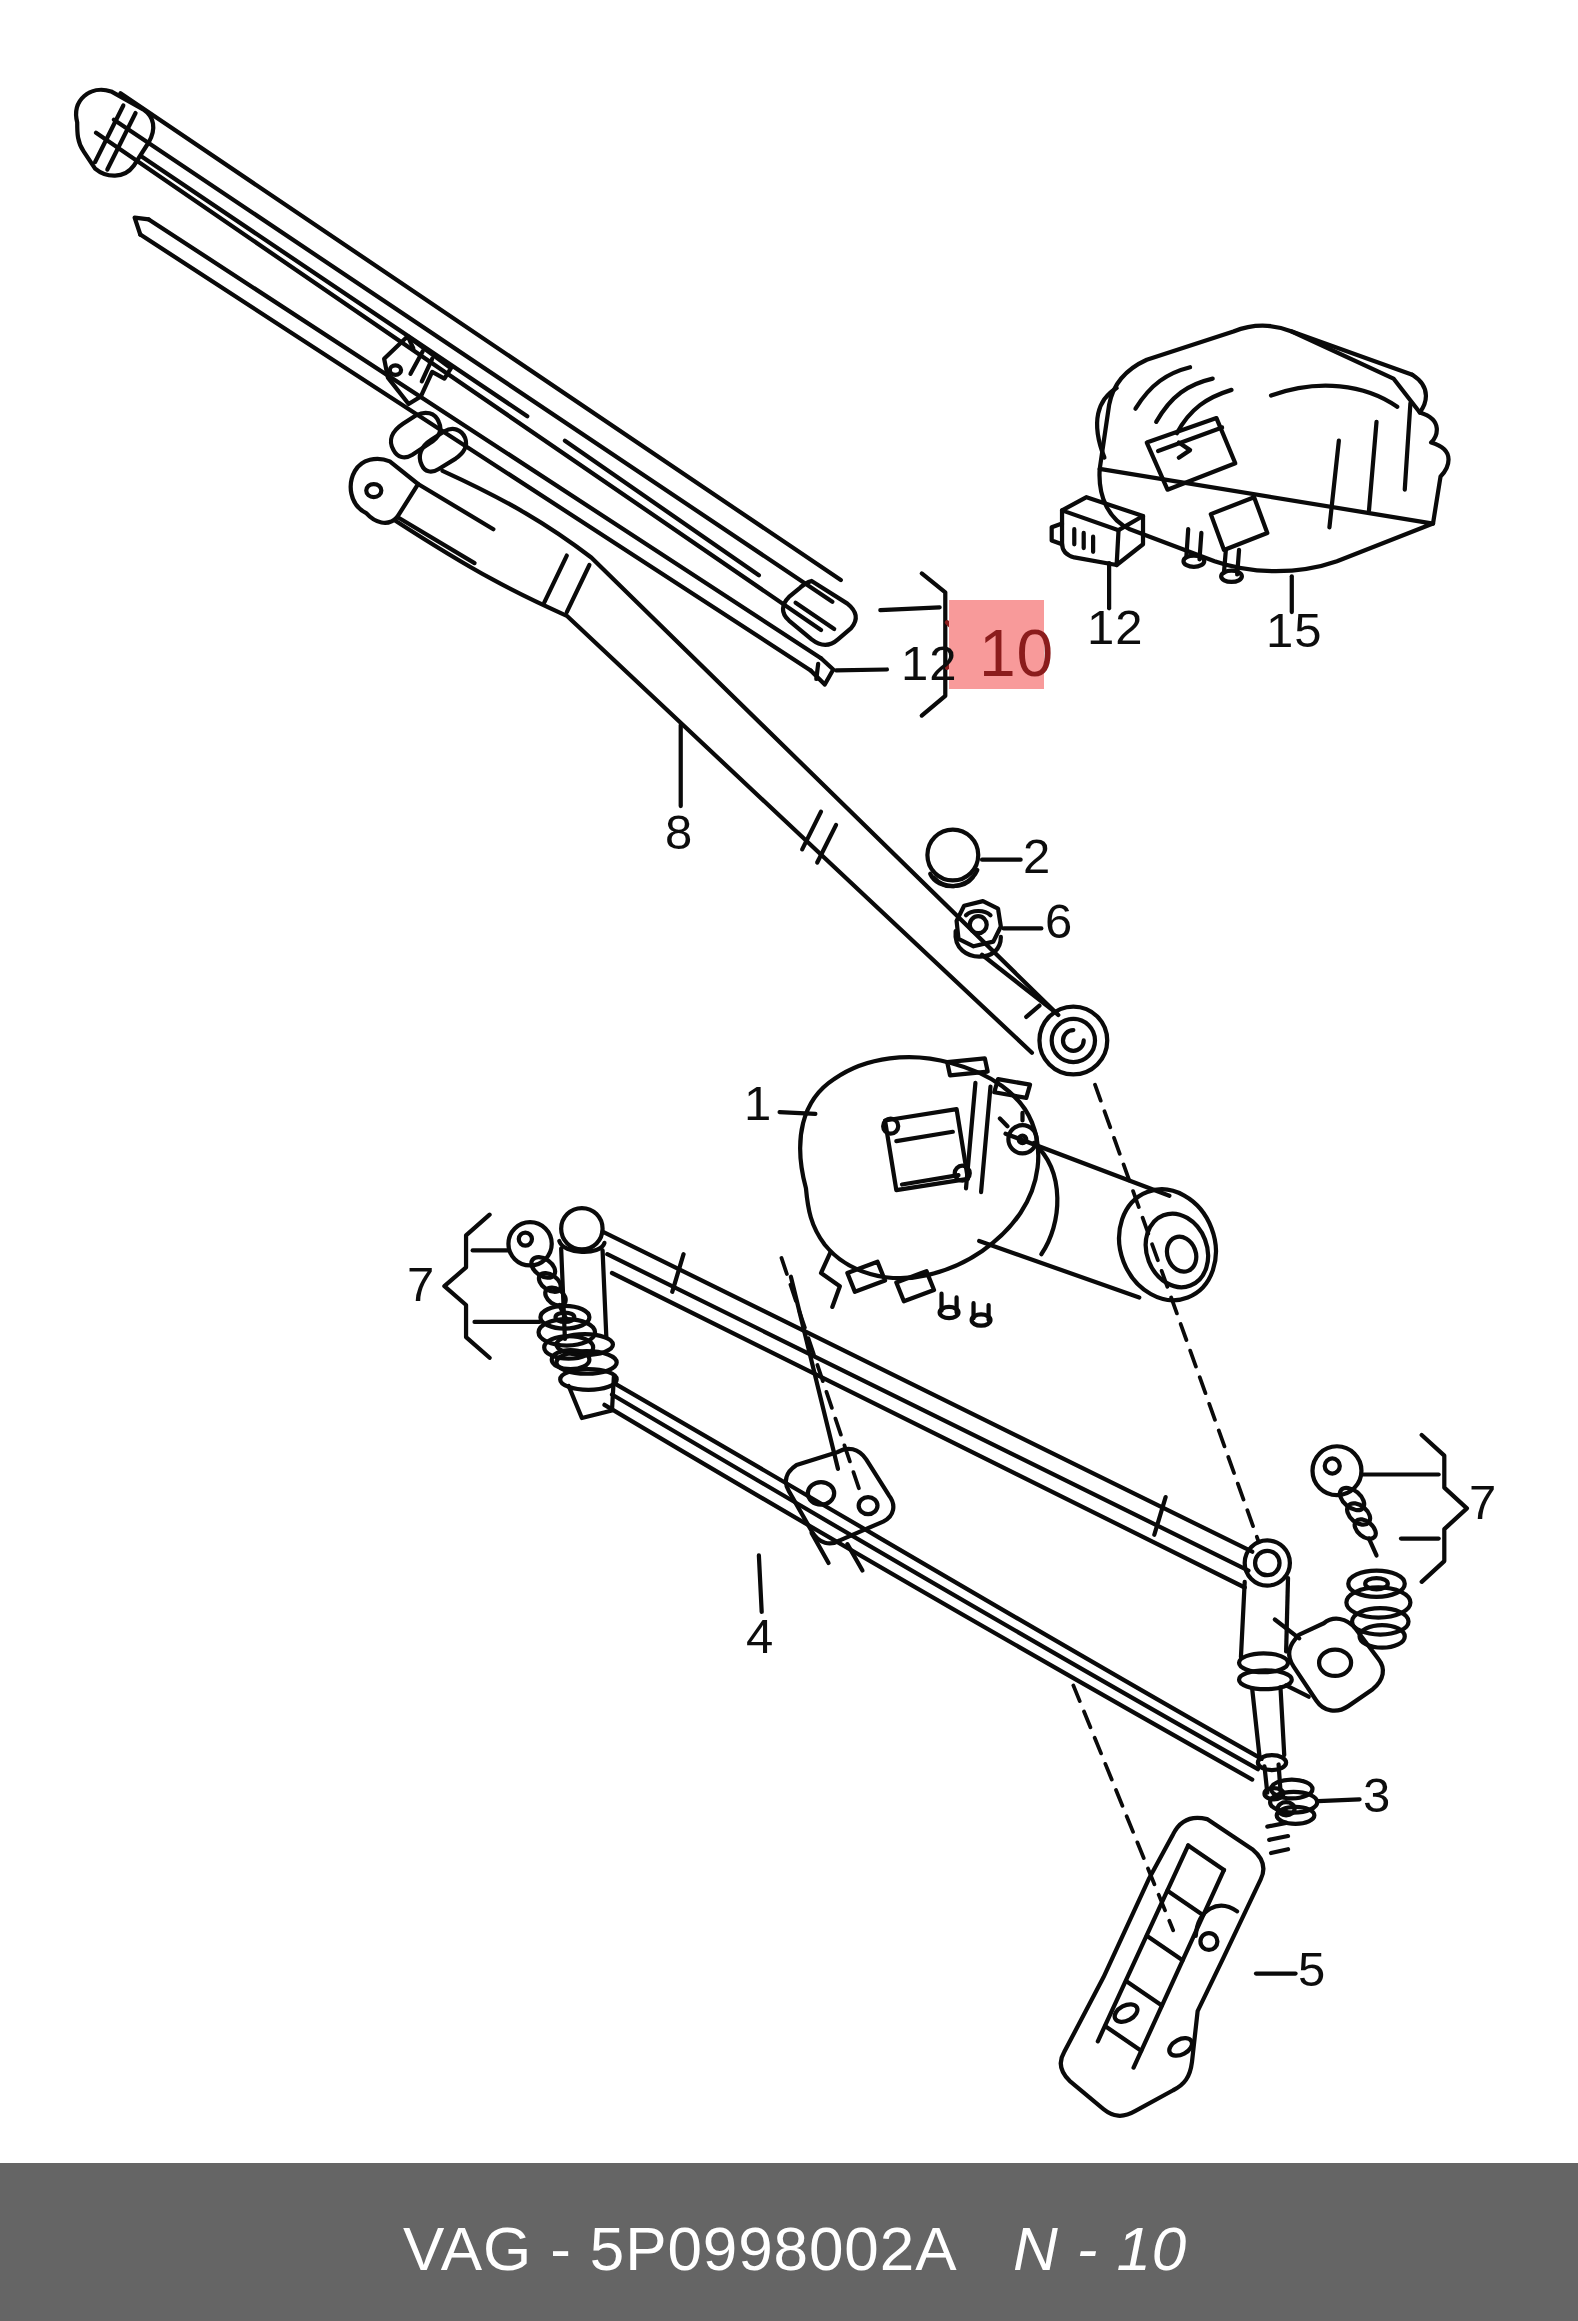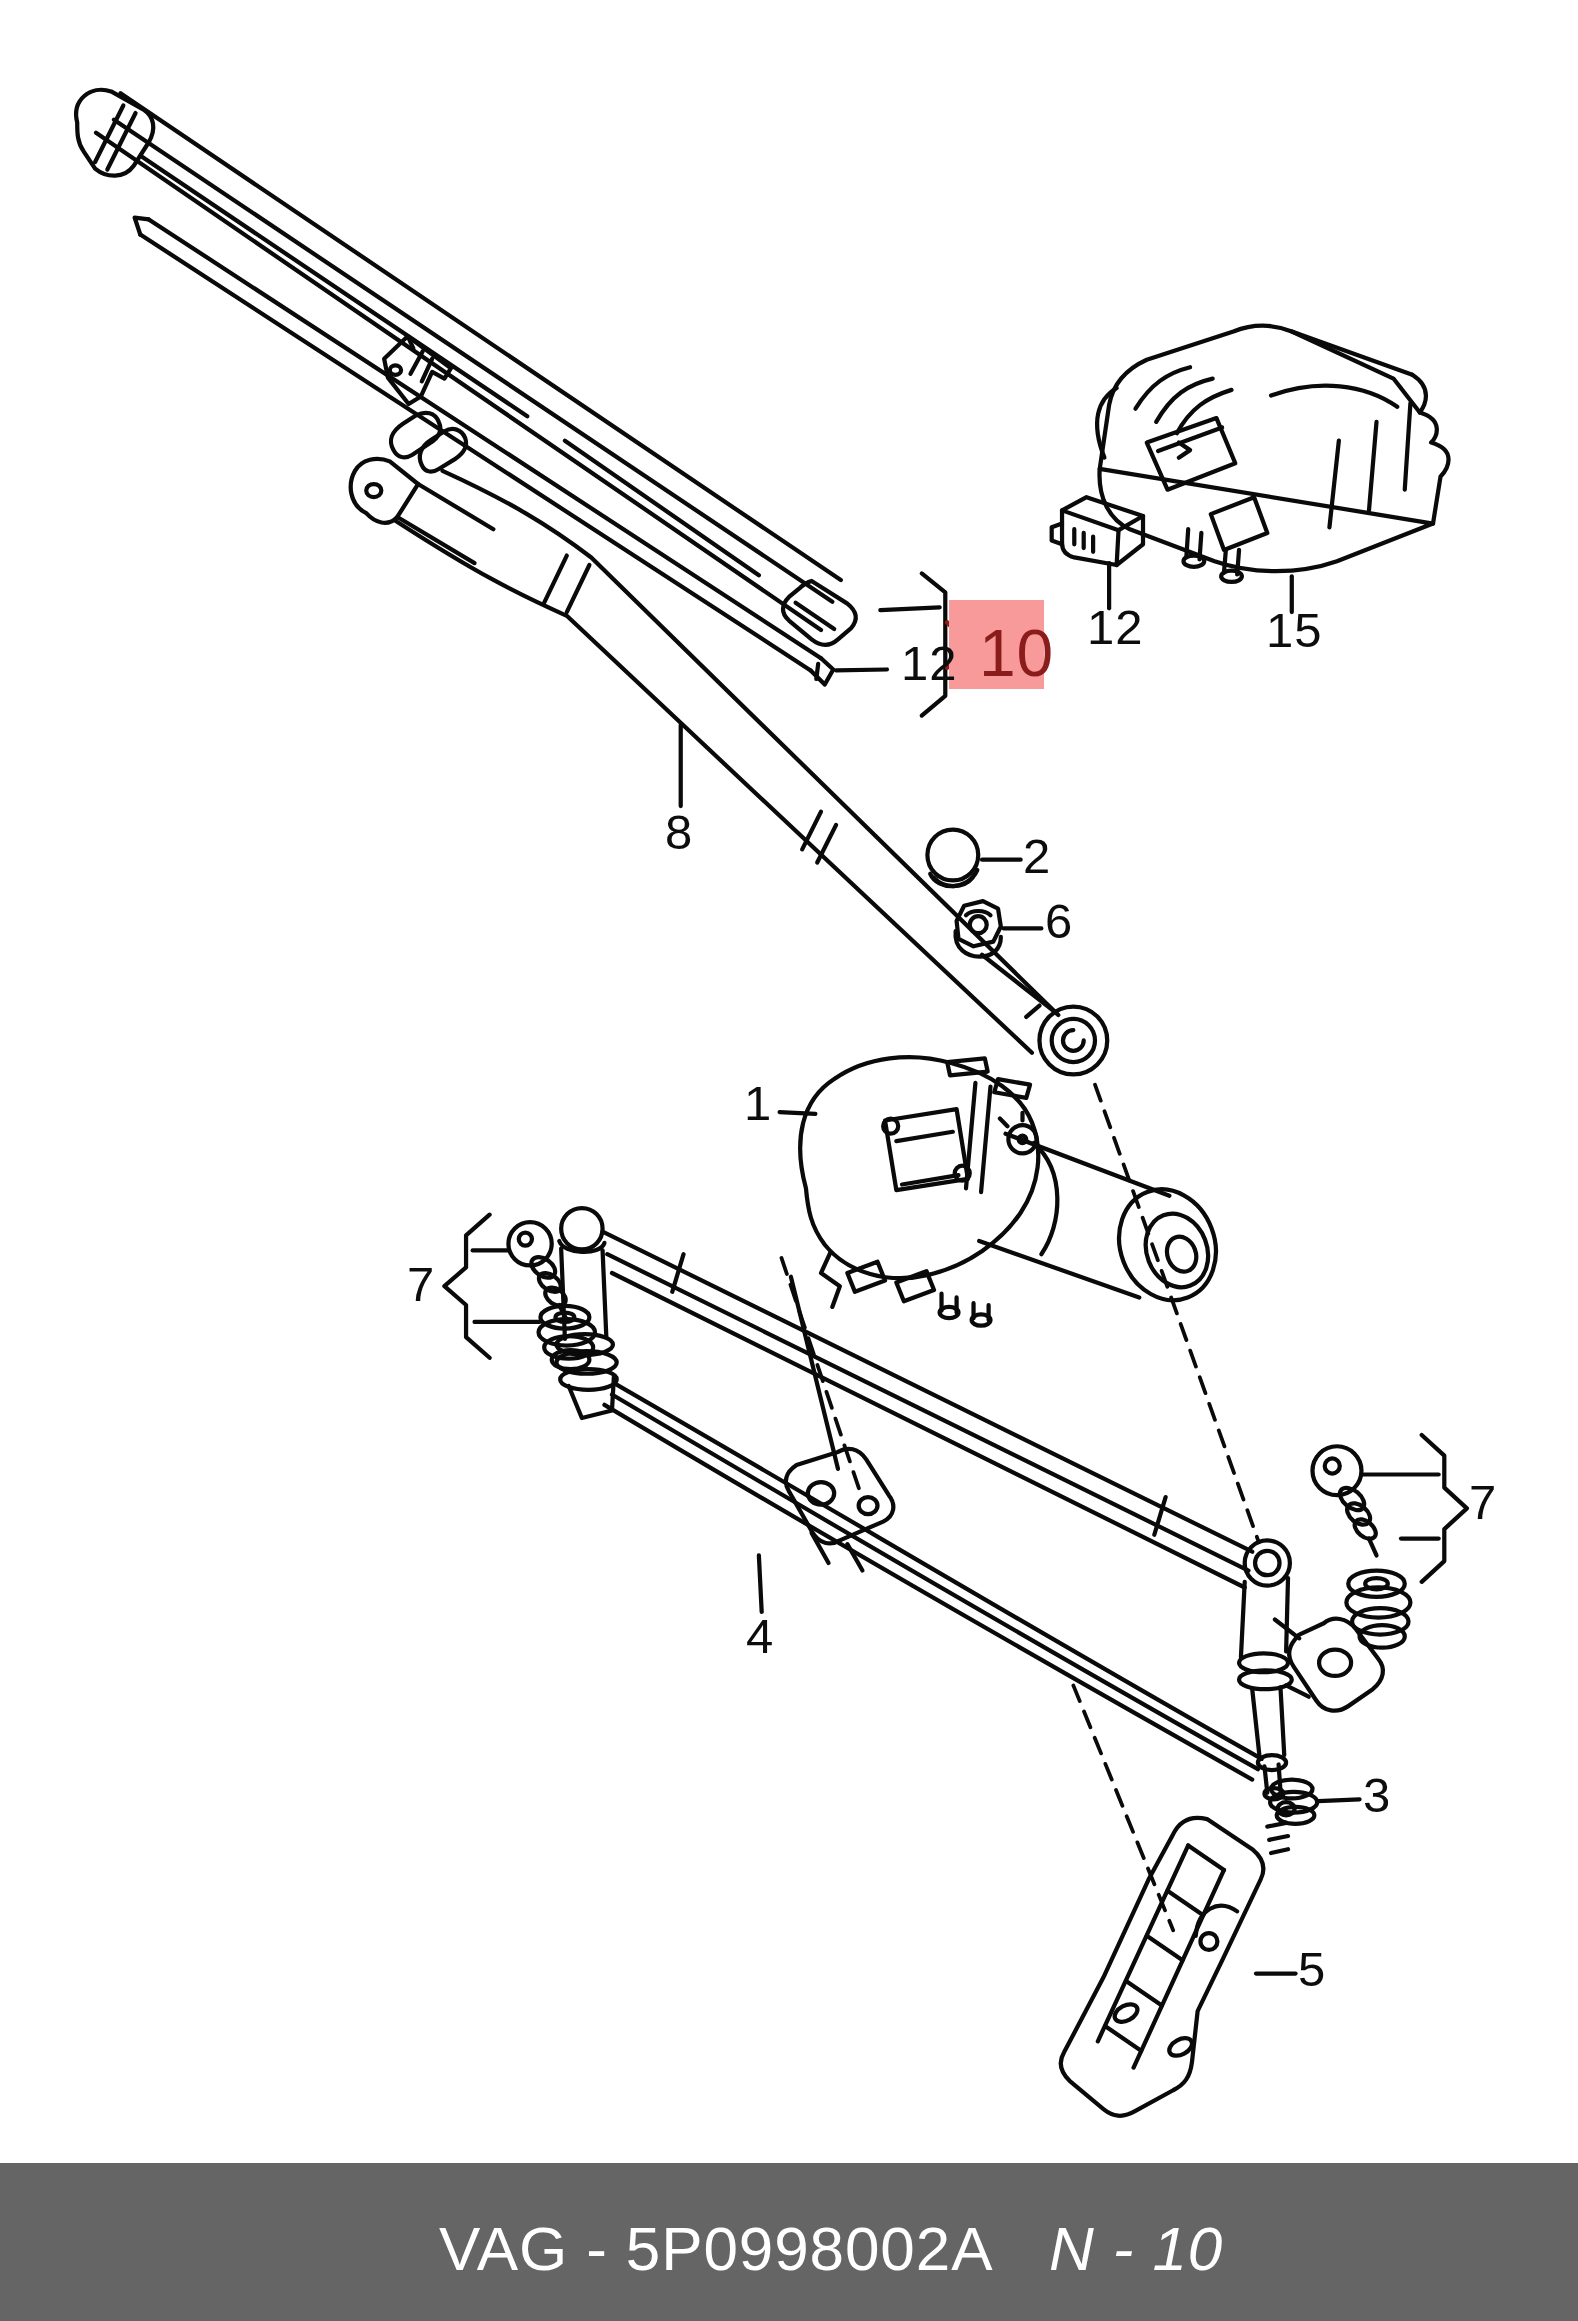--- a/index.html
+++ b/index.html
@@ -45,21 +45,20 @@
     width:1578px;height:158px;
     background:#656565;
   }
   .footer-text{
     position:absolute;
     color:#ffffff;
     font-size:62px;
     line-height:1;
     letter-spacing:0.9px;
     top:2218px;
-    margin-left:36px;
   }
   .footer-left{left:403px;}
   .footer-right{left:1013px;font-style:italic;}
 </style>
 </head>
 <body>
 
 <div id="page">
 
   <svg id="art" width="1578" height="2321" viewBox="0 0 1676 2465" fill="none" stroke="#0a0a0a" stroke-width="4.5" stroke-linecap="round" stroke-linejoin="round">

